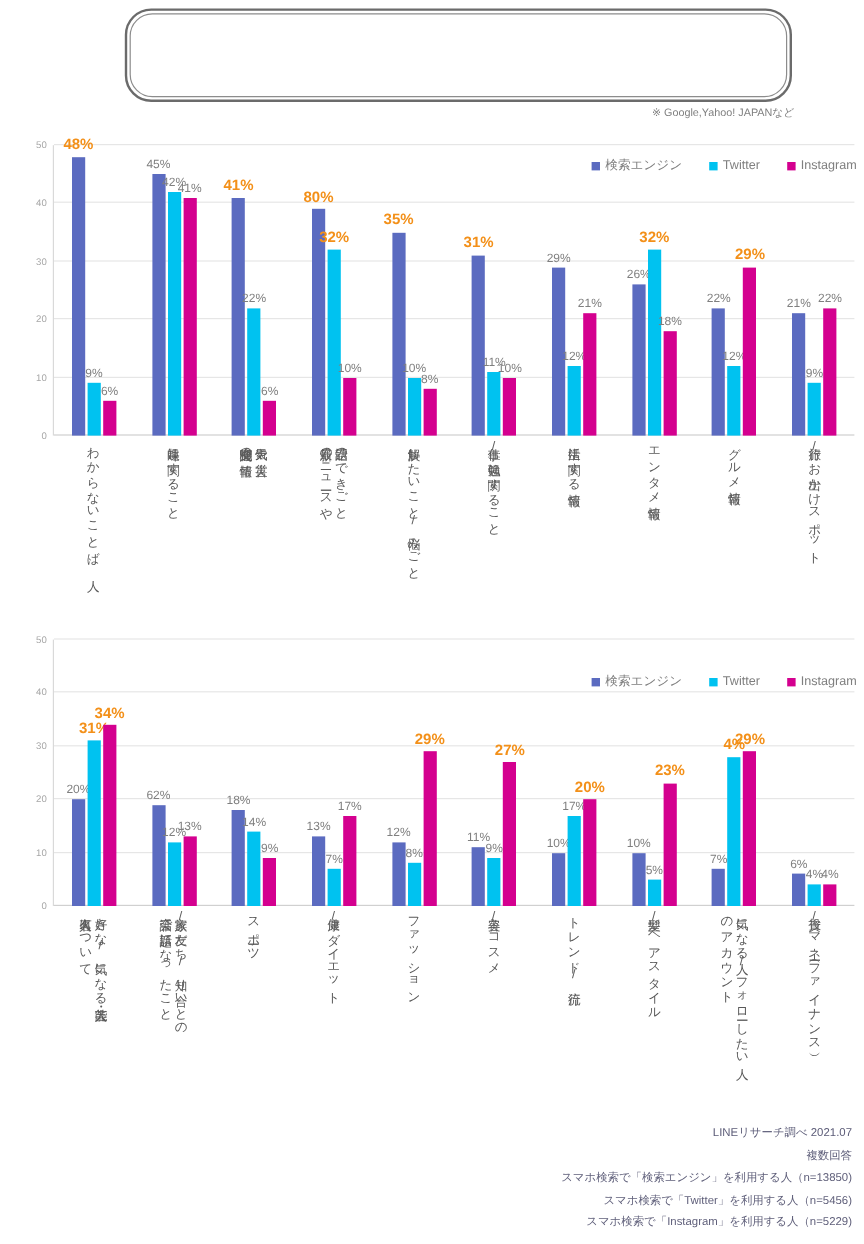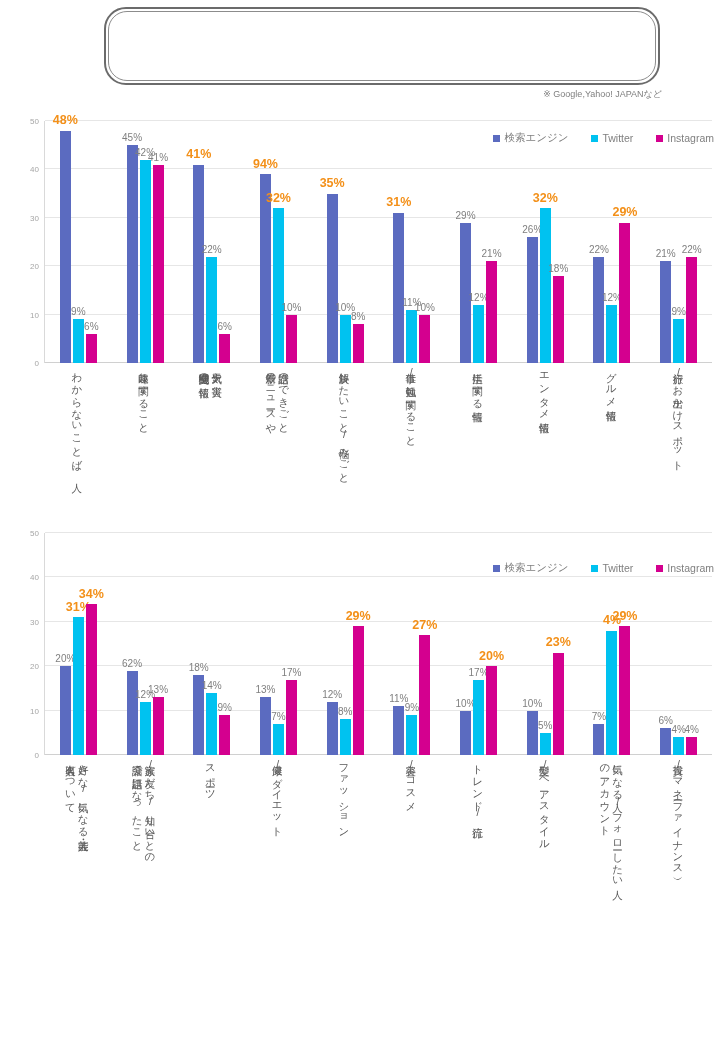--- a/index.html
+++ b/index.html
@@ -195,21 +195,21 @@
               <div class="bar-label" style="bottom: calc(44% + 2px);">22%</div>
             </div>
             <div class="bar-holder">
               <div class="bar" title="Instagram 6%" style="height: 12%; background: rgb(212, 0, 143);"></div>
               <div class="bar-label" style="bottom: calc(12% + 2px);">6%</div>
             </div>
           </div>
           <div class="group">
             <div class="bar-holder">
               <div class="bar" title="検索エンジン 39%" style="height: 78%; background: rgb(91, 107, 192);"></div>
-              <div class="bar-label hl" style="bottom: calc(78% + 4px);">94%</div>
+              <div class="bar-label hl" style="bottom: calc(78% + 4px);">80%</div>
             </div>
             <div class="bar-holder">
               <div class="bar" title="Twitter 32%" style="height: 64%; background: rgb(0, 194, 240);"></div>
               <div class="bar-label hl" style="bottom: calc(64% + 4px);">32%</div>
             </div>
             <div class="bar-holder">
               <div class="bar" title="Instagram 10%" style="height: 20%; background: rgb(212, 0, 143);"></div>
               <div class="bar-label" style="bottom: calc(20% + 2px);">10%</div>
             </div>
           </div>
@@ -596,14 +596,21 @@
           </div>
         </div>
         <div class="xlabel-cell">
           <div class="vtext-cols">
             <div class="vtext">投資/マネー（ファイナンス）</div>
           </div>
         </div>
       </div>
   </div>
 
+  <div class="footer">
+    <div>LINEリサーチ調べ  2021.07</div>
+    <div>複数回答</div>
+    <div class="f-small">スマホ検索で「検索エンジン」を利用する人（n=13850)</div>
+    <div class="f-small">スマホ検索で「Twitter」を利用する人（n=5456)</div>
+    <div class="f-small">スマホ検索で「Instagram」を利用する人（n=5229)</div>
+  </div>
 
 </div>
 
 </body></html>

